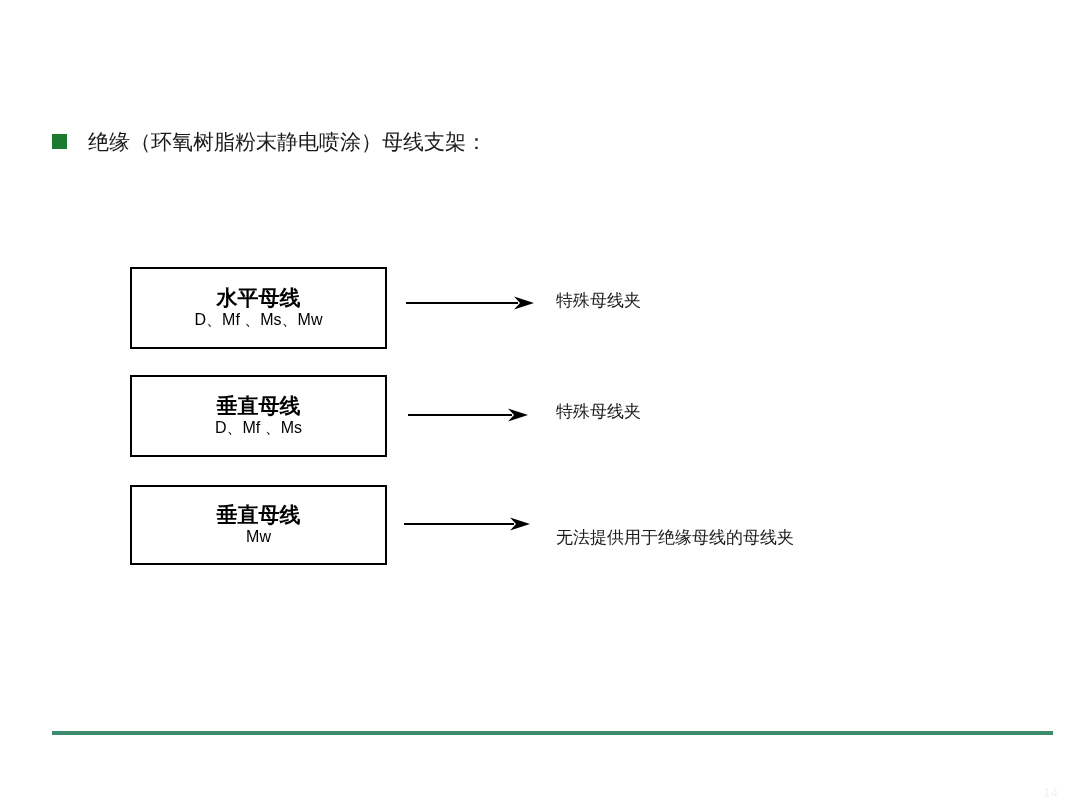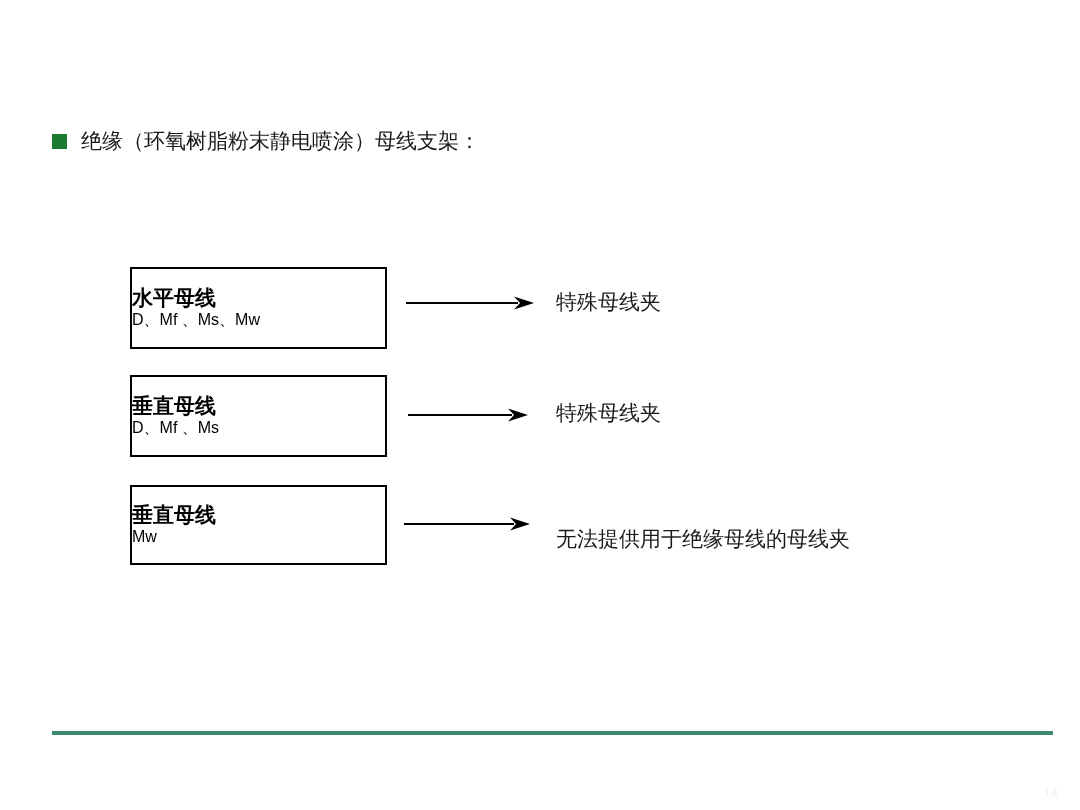--- a/index.html
+++ b/index.html
@@ -42,36 +42,37 @@
     align-items: center;
   }
   .bullet-marker {
     width: 15px;
     height: 15px;
     background: #1a7a2e;
     display: inline-block;
     flex: 0 0 auto;
   }
   .bullet-text {
-    margin-left: 14px;
+    margin-left: 21px;
     font-size: 21px;
     color: #1a1a1a;
-    font-family: Liberation Serif, serif;
+    font-family: Liberation Sans, sans-serif;
     white-space: nowrap;
     line-height: 1;
   }
   .flow-box {
     position: absolute;
     left: 130px;
     width: 257px;
     border: 2px solid #000000;
     box-sizing: border-box;
     background: #ffffff;
     display: flex;
     flex-direction: column;
+    align-items: center;
     justify-content: center;
   }
   .flow-box.b1 { top: 267px; height: 82px; }
   .flow-box.b2 { top: 375px; height: 82px; }
   .flow-box.b3 { top: 485px; height: 80px; }
 
   .box-title {
     font-size: 21px;
     font-weight: bold;
     color: #000000;
@@ -94,21 +95,21 @@
     width: 140px;
     height: 24px;
   }
   .arrow-svg.a1 { top: 291px; }
   .arrow-svg.a2 { top: 403px; }
   .arrow-svg.a3 { top: 512px; }
 
   .flow-label {
     position: absolute;
     left: 556px;
-    font-size: 21px;
+    font-size: 17px;
     color: #1a1a1a;
     font-family: "DejaVu Sans", "Liberation Sans", sans-serif;
     white-space: nowrap;
     line-height: 1;
   }
   .flow-label.l1 { top: 292px; }
   .flow-label.l2 { top: 403px; }
   .flow-label.l3 { top: 529px; }
 
   

